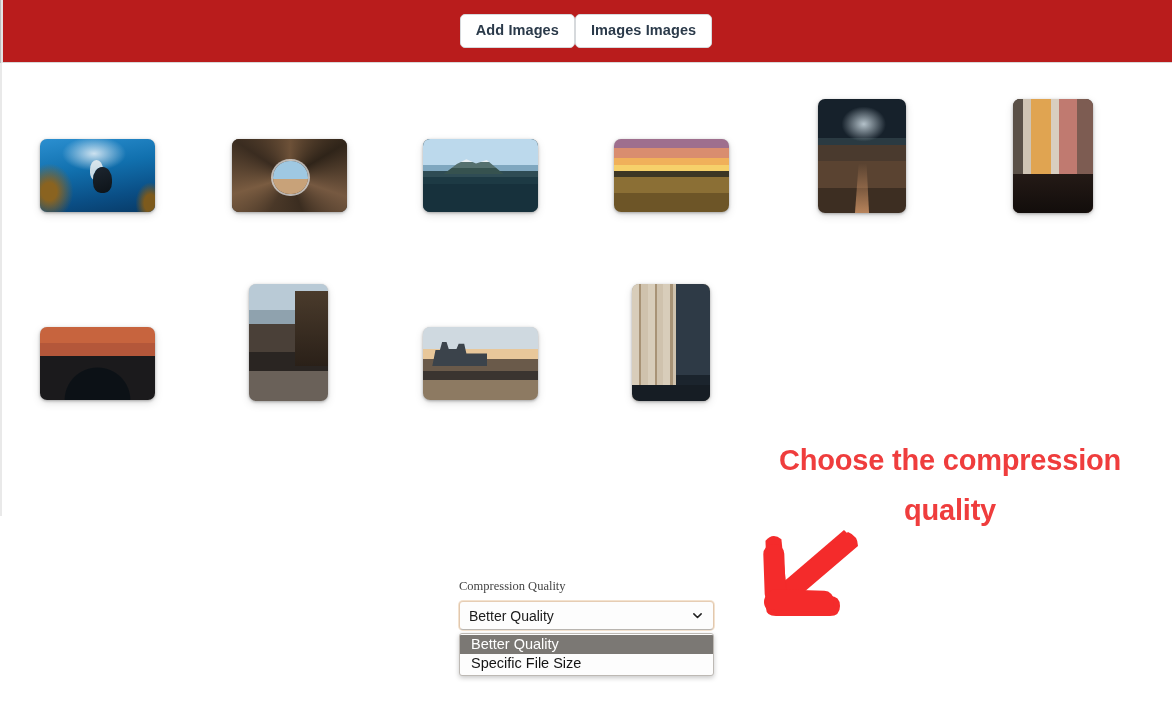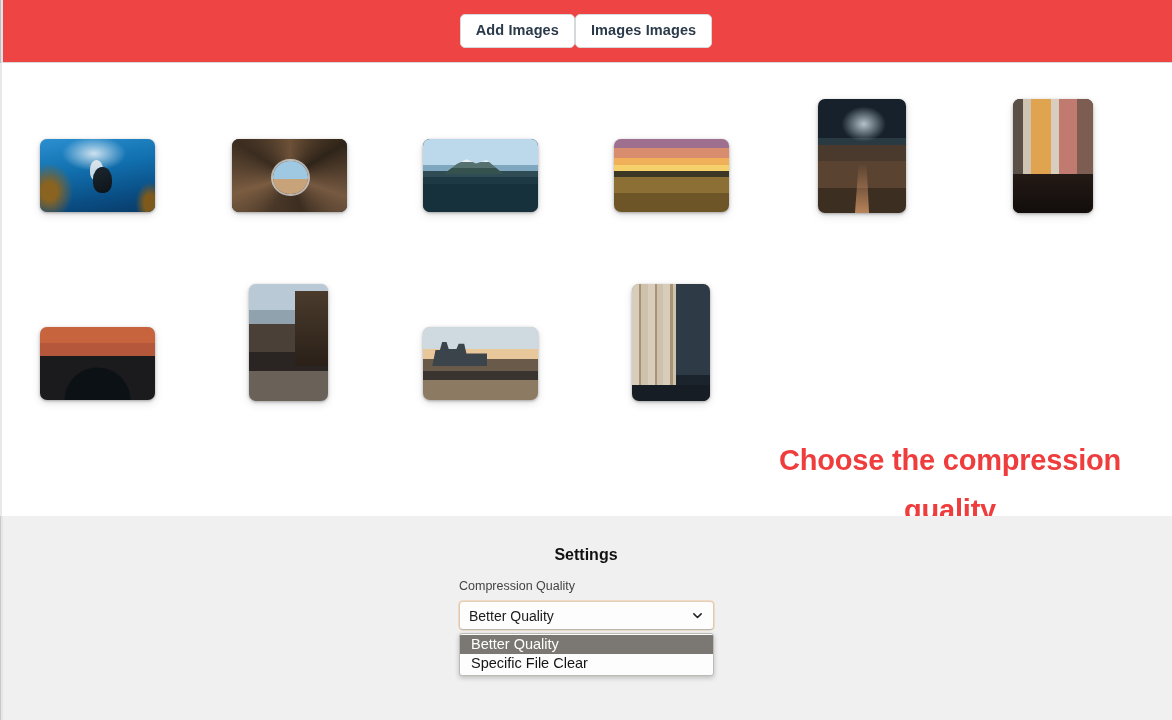--- a/index.html
+++ b/index.html
@@ -18,21 +18,21 @@
     background: #ffffff;
     overflow: hidden;
   }
 
   
   .toolbar {
     position: absolute;
     left: 0; top: 0;
     width: 1172px;
     height: 63px;
-    background: #ef4444;
+    background: #b91c1c;
     border-bottom: 1px solid #d8d8d8;
     display: flex;
     align-items: center;
     justify-content: center;
   }
   .toolbar::before {
     content: "";
     position: absolute;
     left: 0; top: 0;
     width: 3px; height: 63px;
@@ -223,21 +223,21 @@
     font-size: 16px;
     font-weight: bold;
     color: #111111;
     font-family: "Liberation Sans", sans-serif;
   }
   .field-label {
     position: absolute;
     left: 459px; top: 579px;
     font-size: 12.5px;
     color: #444444;
-    font-family: Liberation Sans, sans-serif;
+    font-family: Liberation Serif, serif;
   }
   .select-box {
     position: absolute;
     left: 459px; top: 601px;
     width: 255px;
     height: 29px;
     background: #fdfdfd;
     border: 1px solid #b9b5b0;
     border-top-color: #e6cdb4;
     border-left-color: #e2c8ae;
@@ -331,31 +331,28 @@
       <path d="M112 18 L100 6 L30 66 L40 78 Z"></path>
       <path d="M104 8 Q114 12 114 22 L46 80 Q38 86 30 78 Q24 70 32 64 Z"></path>
       <path d="M25 16 Q33 8 41 16 L41 74 Q41 84 31 84 Q21 84 21 74 Z" transform="rotate(-6 31 50)"></path>
       <path d="M22 62 L22 84 Q22 92 32 92 L86 92 Q96 92 96 82 Q96 72 86 72 L42 72 L42 62 Z" transform="rotate(0 40 80)"></path>
       <circle cx="31" cy="78" r="11"></circle>
       <rect x="20" y="20" width="21" height="60" rx="10" transform="rotate(-2 30 50)"></rect>
       <rect x="22" y="66" width="68" height="21" rx="10" transform="rotate(2 56 76)"></rect>
     </g>
   </svg>
 
-  <div class="settings">
-    <div class="settings-title">Settings</div>
-  </div>
 
   <div class="field-label">Compression Quality</div>
 
   <div class="select-box">
     <span class="select-value">Better Quality</span>
     <svg class="chev" viewBox="0 0 16 16">
       <path d="M3.5 6 L8 10.5 L12.5 6" fill="none" stroke="#222" stroke-width="1.9" stroke-linecap="round" stroke-linejoin="round"></path>
     </svg>
   </div>
 
   <div class="dropdown" id="dropdown">
       <div class="option selected">Better Quality</div>
-      <div class="option">Specific File Clear</div>
+      <div class="option">Specific File Size</div>
     </div>
 
 </div>
 
 </body></html>

